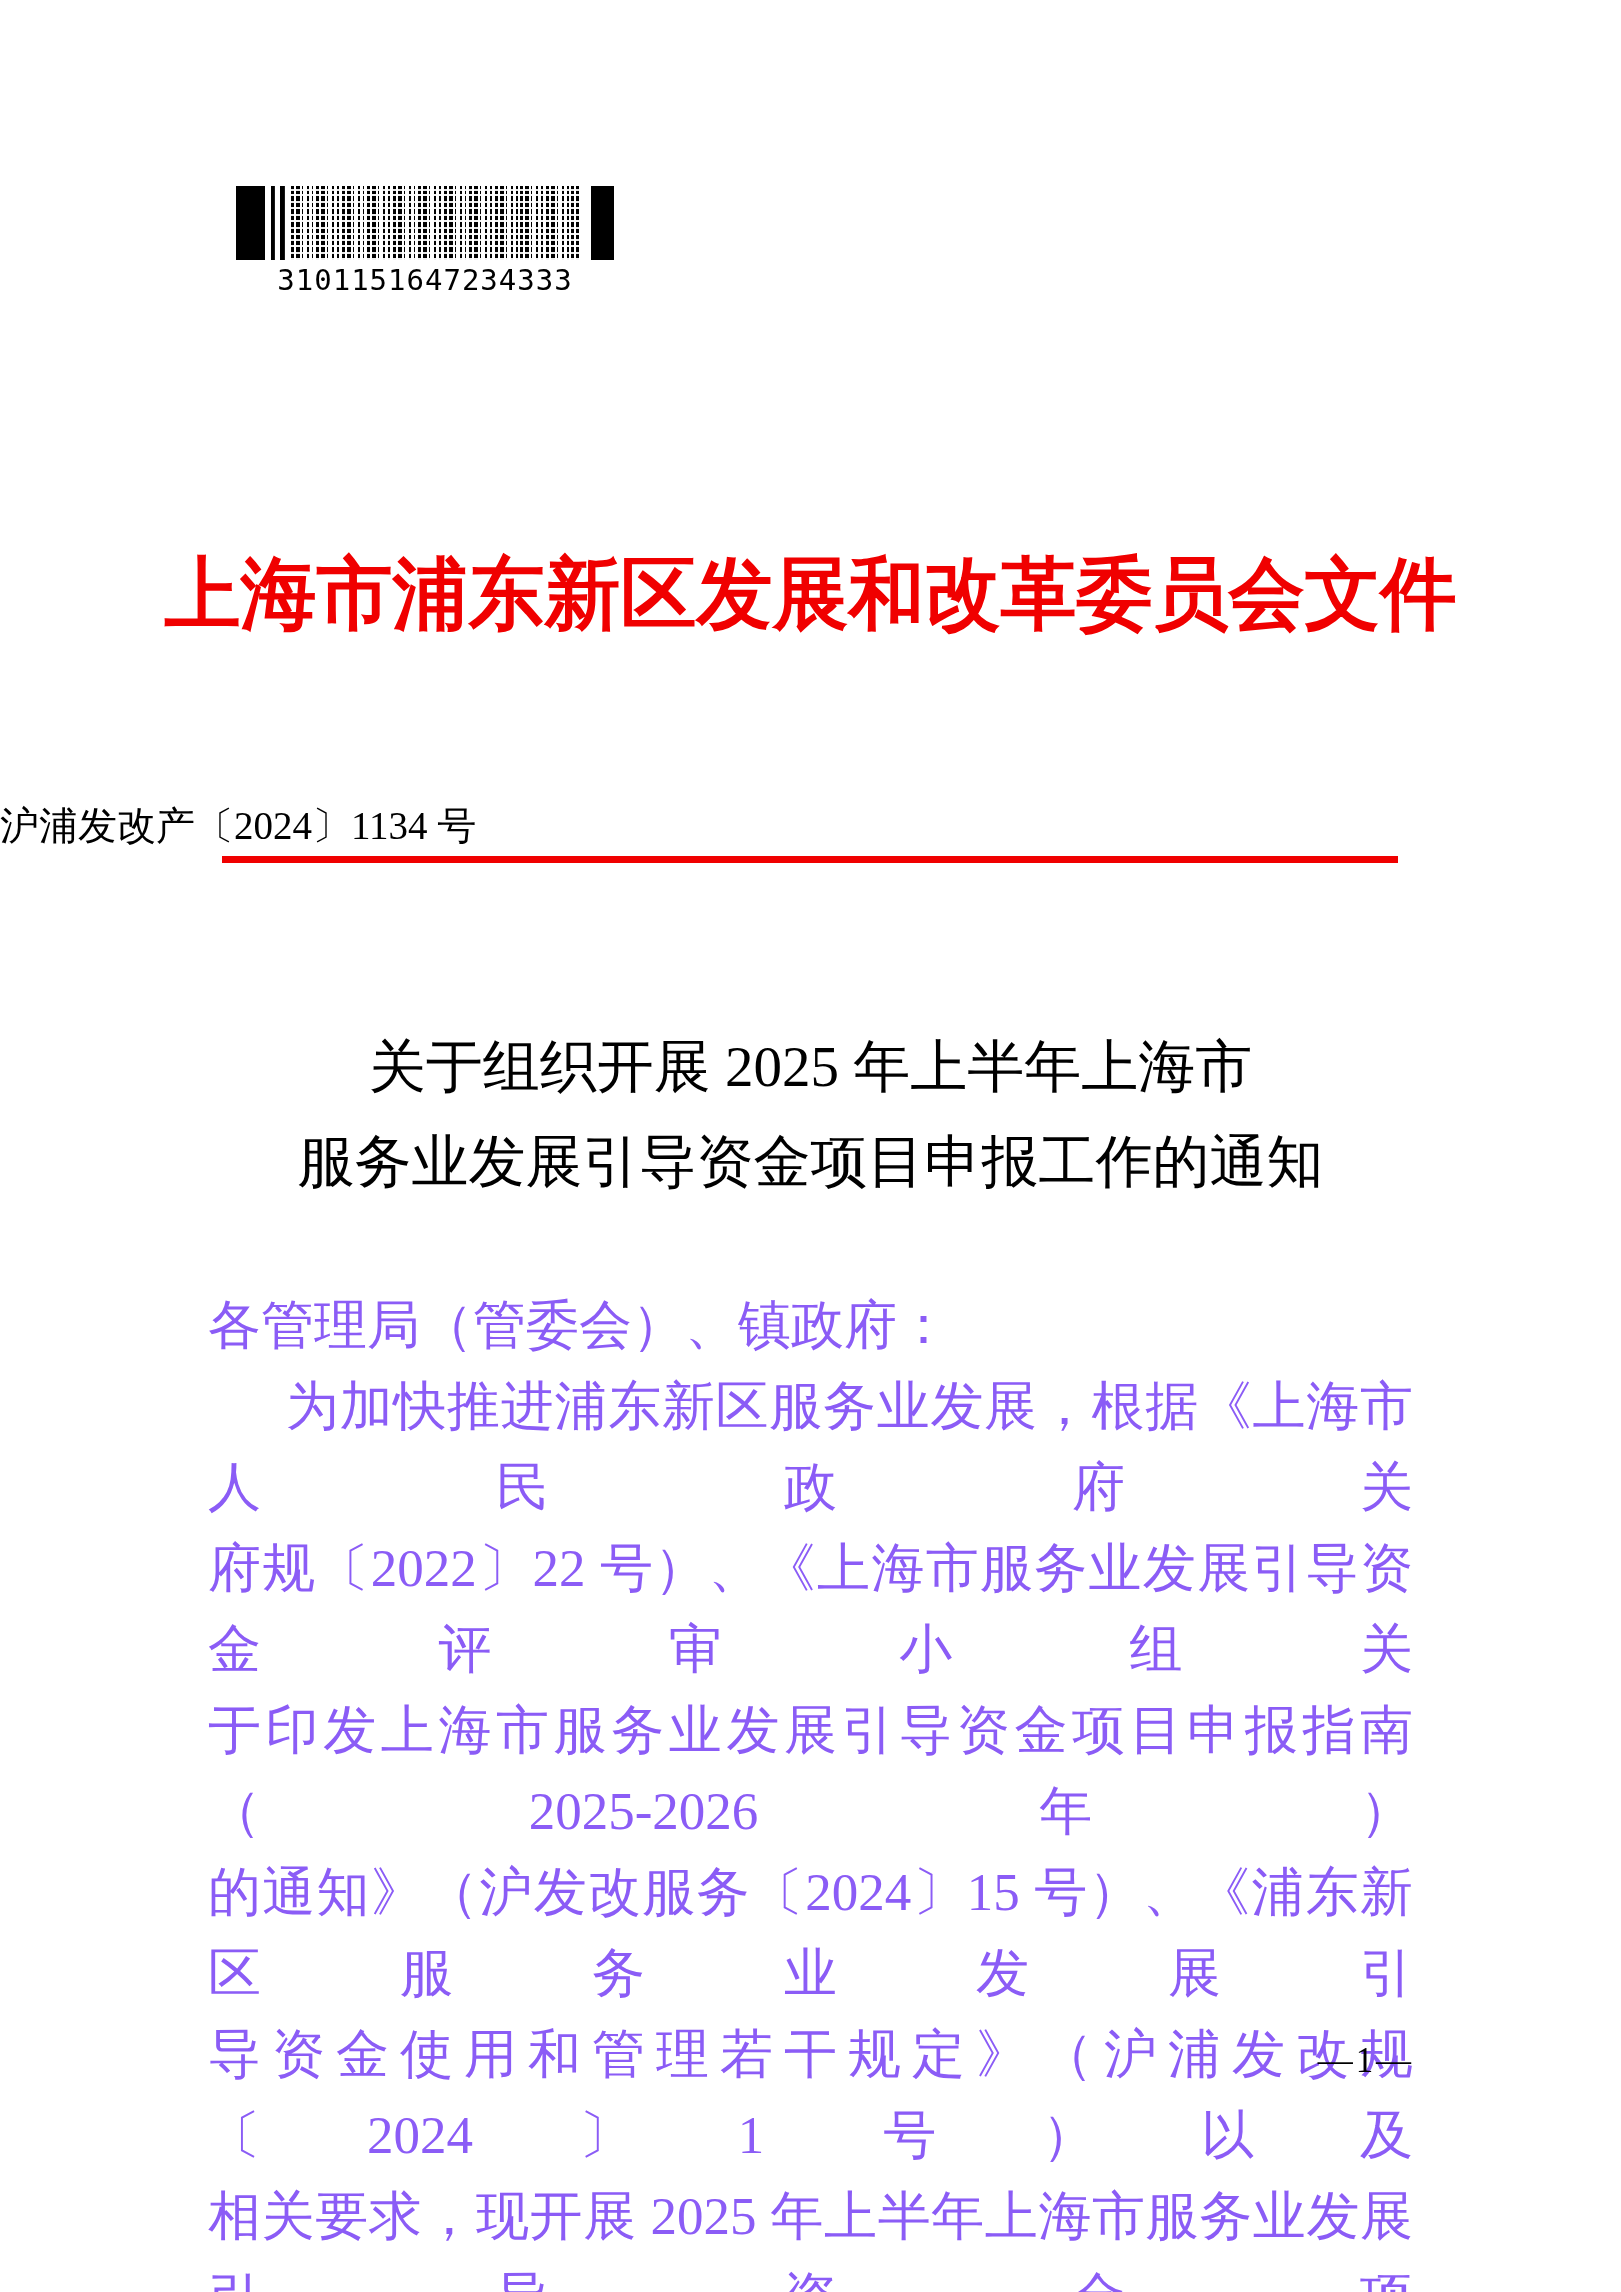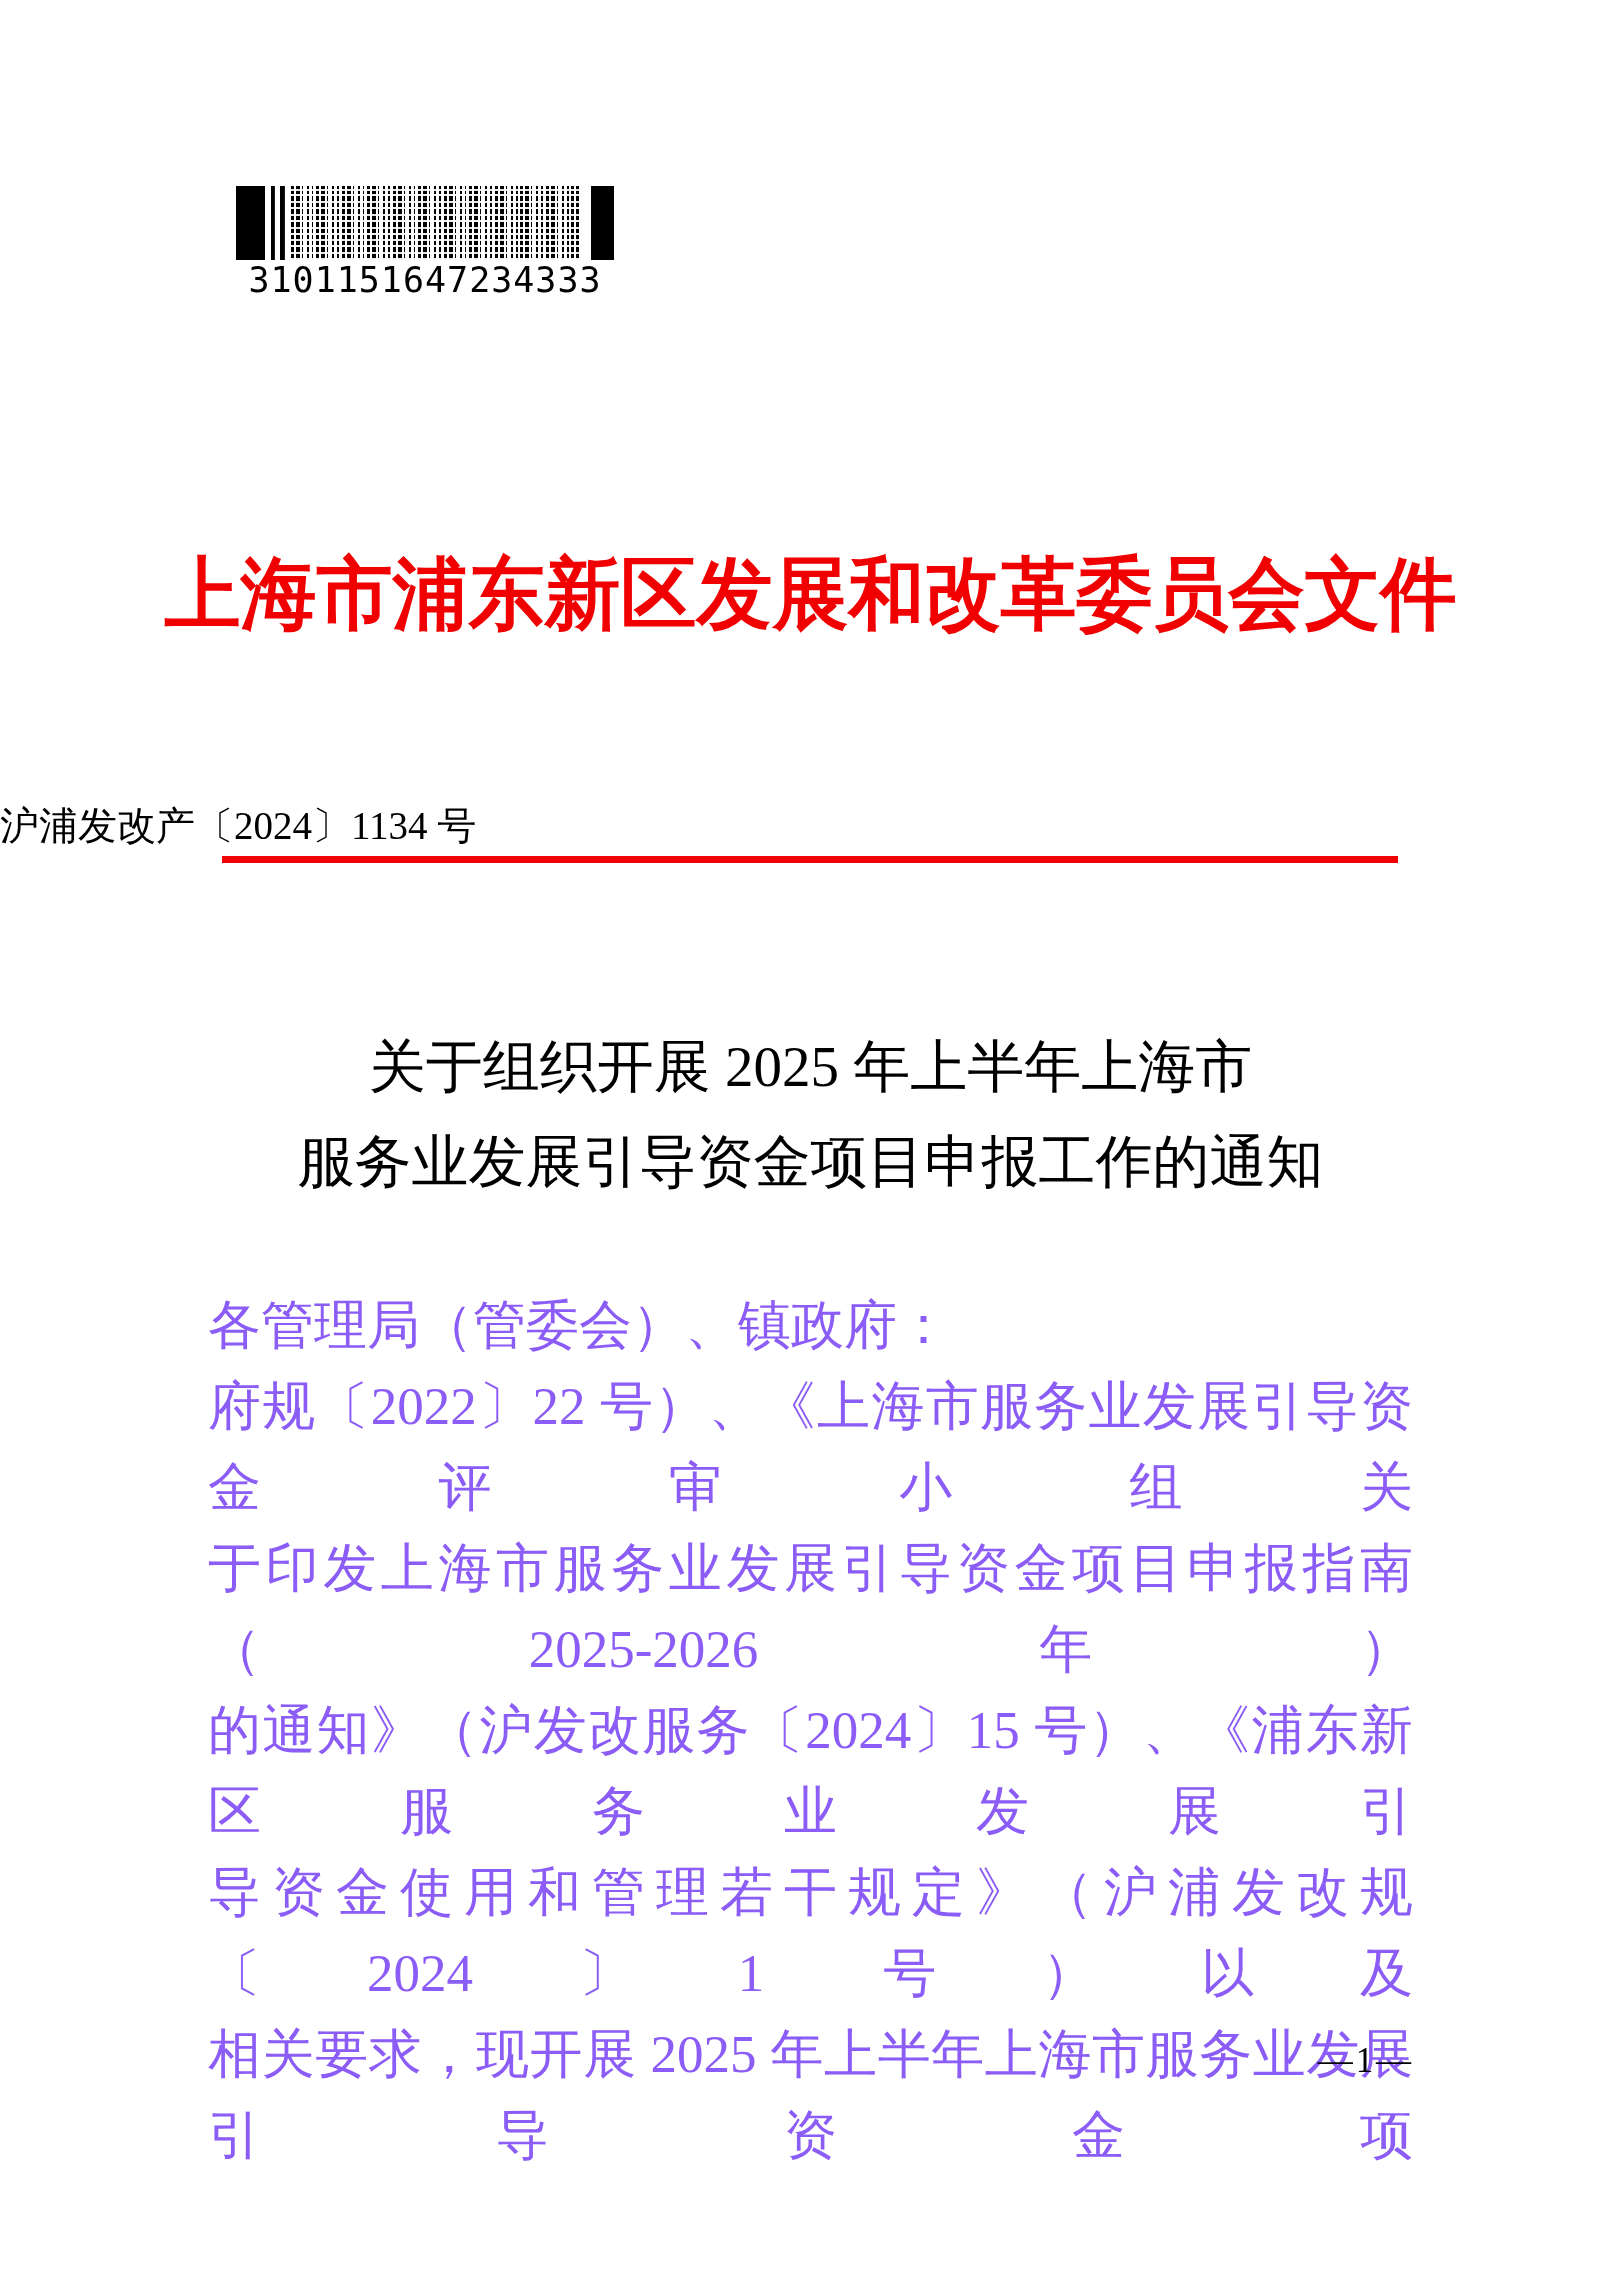--- a/index.html
+++ b/index.html
@@ -32,21 +32,21 @@
     background-repeat: no-repeat;
     background-size: 29px 100%, 3.9px 100%, 4.9px 100%, 23.5px 100%, calc(100% - 90px) 100%, calc(100% - 90px) 100%;
     background-position: 0 0, 35px 0, 44px 0, 100% 0, 55px 0, 55px 0;
   }
   .barcode-number {
     position: absolute;
     left: 236px; top: 264px;
     width: 378px;
     text-align: center;
     font-family: "DejaVu Sans Mono", "Liberation Mono", monospace;
-    font-size: 35px;
+    font-size: 29px;
     line-height: 33px;
     letter-spacing: 1px;
     color: #000;
   }
 
   
   .issuer-title {
     position: absolute;
     left: 0; top: 545px;
     width: 100%;
@@ -130,20 +130,21 @@
 
   <div class="red-divider"></div>
 
   <div class="doc-title">
     <div class="title-line">关于组织开展 2025 年上半年上海市</div>
     <div class="title-line">服务业发展引导资金项目申报工作的通知</div>
   </div>
 
   <div class="body-text">
     <div class="line">各管理局（管委会）、镇政府：</div>
+    <div class="line just indent">为加快推进浦东新区服务业发展，根据《上海市人民政府关</div>
     <div class="line just">府规〔2022〕22 号）、《上海市服务业发展引导资金评审小组关</div>
     <div class="line just">于印发上海市服务业发展引导资金项目申报指南（2025-2026 年）</div>
     <div class="line just">的通知》（沪发改服务〔2024〕15 号）、《浦东新区服务业发展引</div>
     <div class="line just">导资金使用和管理若干规定》（沪浦发改规〔2024〕1 号）以及</div>
     <div class="line just">相关要求，现开展 2025 年上半年上海市服务业发展引导资金项</div>
   </div>
 
   <div class="page-number">—1—</div>
 
 </div>

